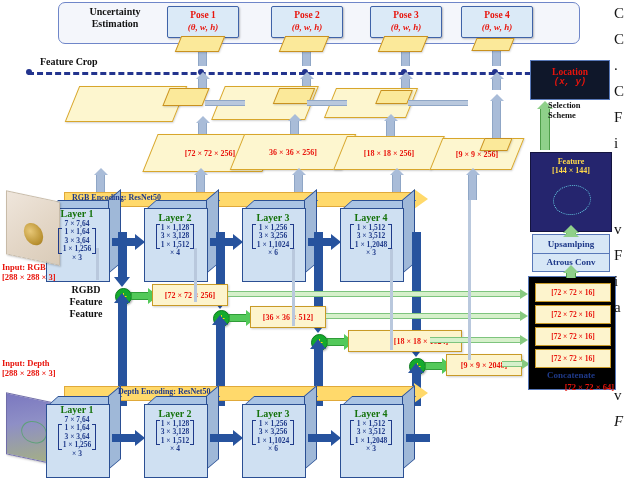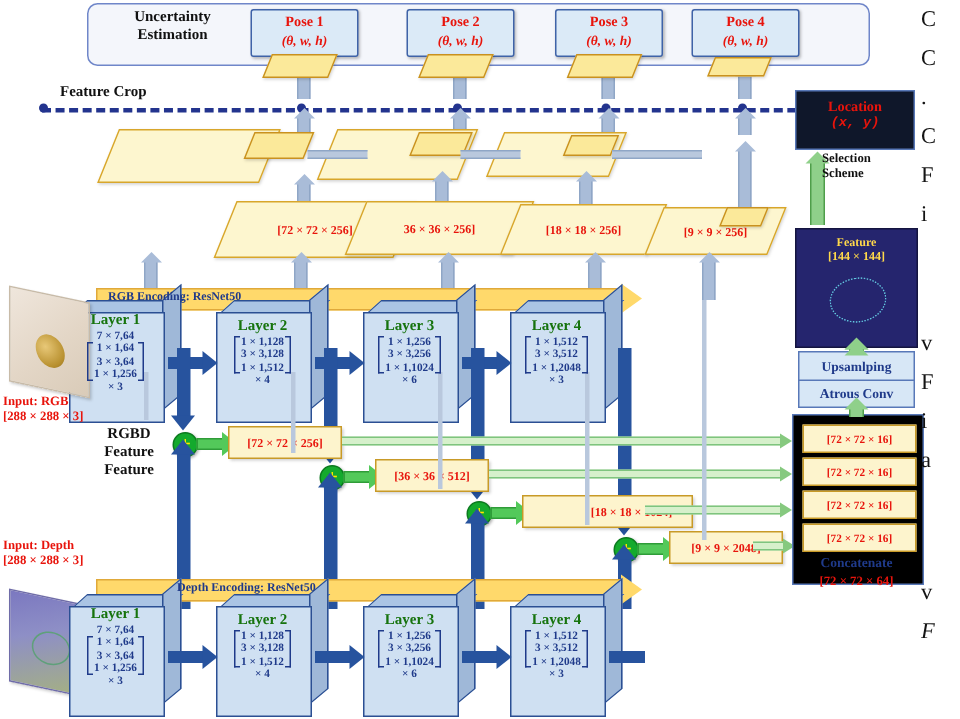--- a/index.html
+++ b/index.html
@@ -104,21 +104,21 @@
      box-shadow:1px 1px 2px rgba(0,0,0,.2);}
 
   
   .concat-wrap{left:528px;top:276px;width:86px;height:112px;
      background:#000000;border:1.2px solid #5878b8;}
   .cbox{left:6px;width:74px;height:17px;background:#fdf4cd;
      border:1.3px solid #c89a27;font-size:7.5px;color:#e8140c;font-weight:bold;
      display:flex;align-items:center;justify-content:center;}
   .concat-lbl{left:528px;top:370px;width:86px;text-align:center;
      font-size:9px;color:#1f3a8a;font-weight:bold;}
-  .concat-dim{left:528px;top:382px;width:86px;text-align:center;
+  .concat-dim{left:528px;top:382px;width:86px;text-align:right;
      font-size:8.5px;color:#e8140c;font-weight:bold;}
 
   
   .rbox{border:1.2px solid #5878b8;background:#d7e7f6;text-align:center;
      font-size:9px;color:#1f3a8a;font-weight:bold;
      display:flex;align-items:center;justify-content:center;}
   .heatmap{left:530px;top:152px;width:80px;height:78px;
      background:#25256e;border:1px solid #14143f;}
   .hm-t1{position:absolute;left:0;top:4px;width:80px;text-align:center;
      font-size:8px;color:#ffd94a;font-weight:bold;}

